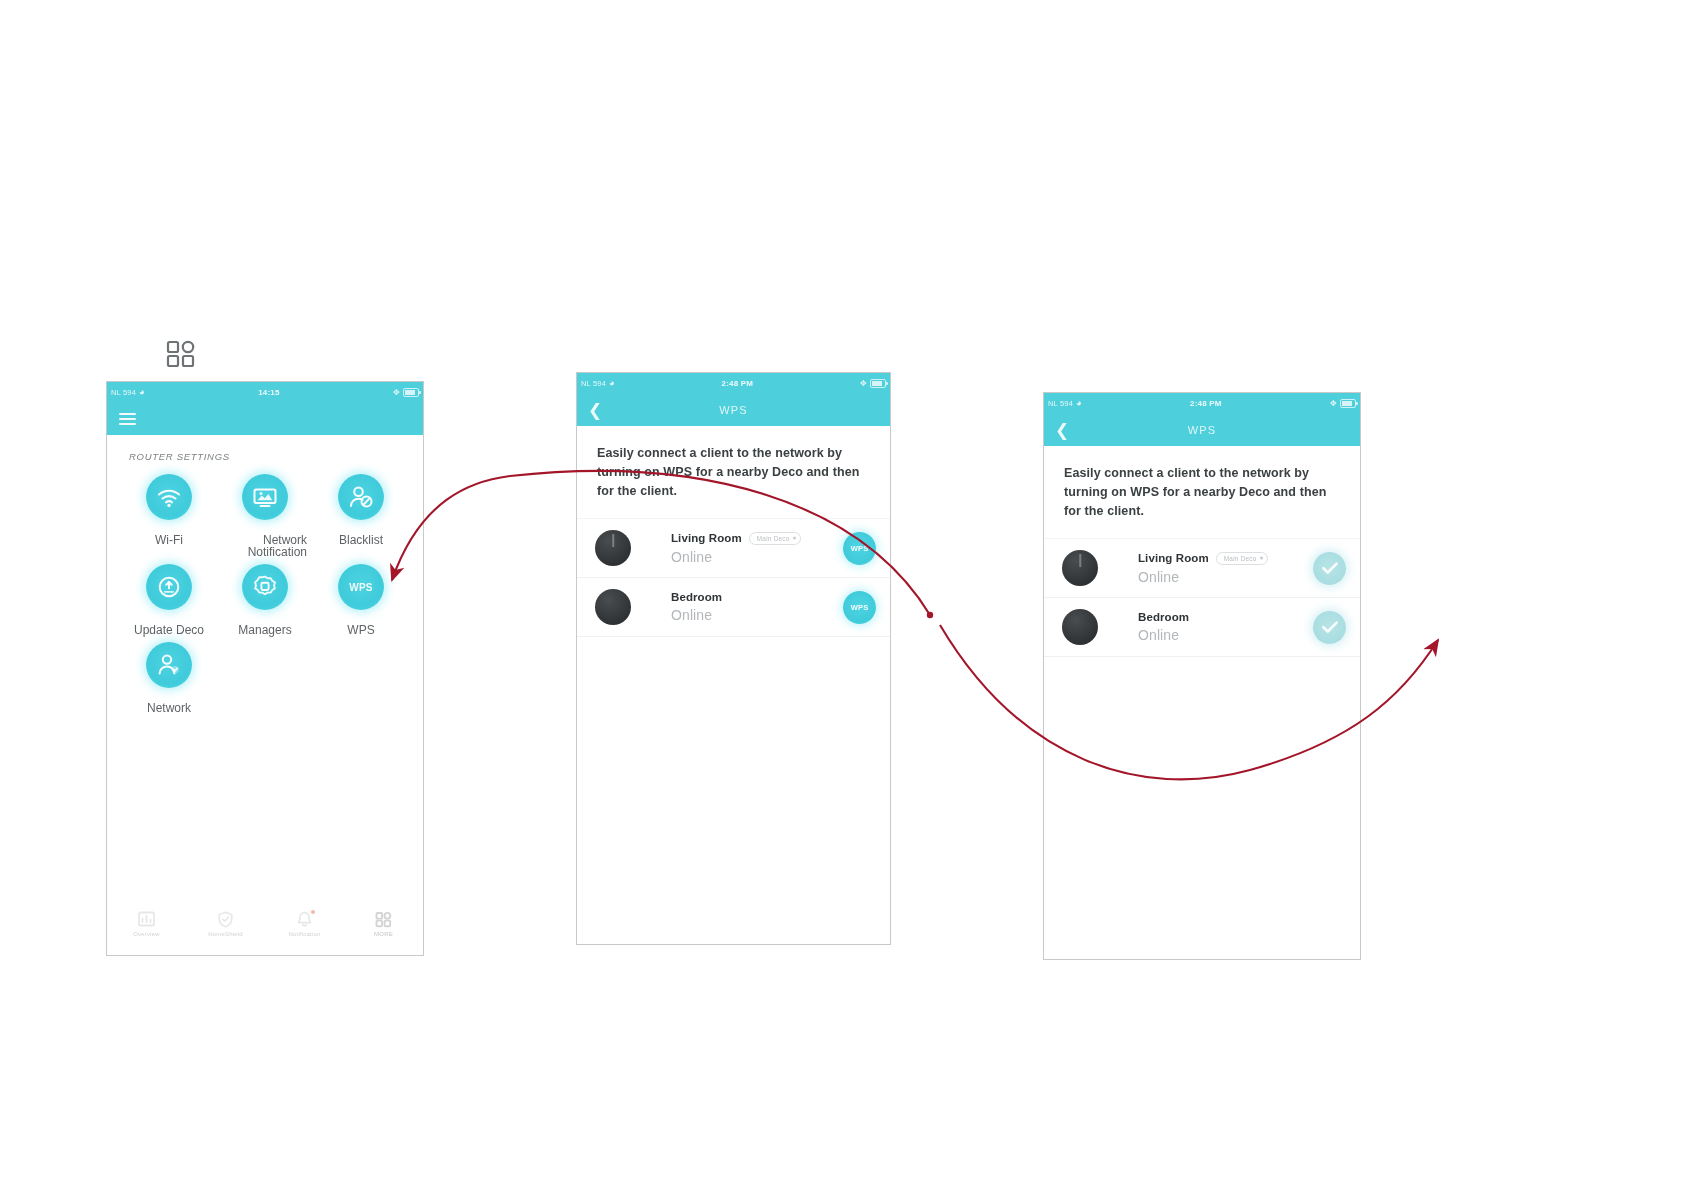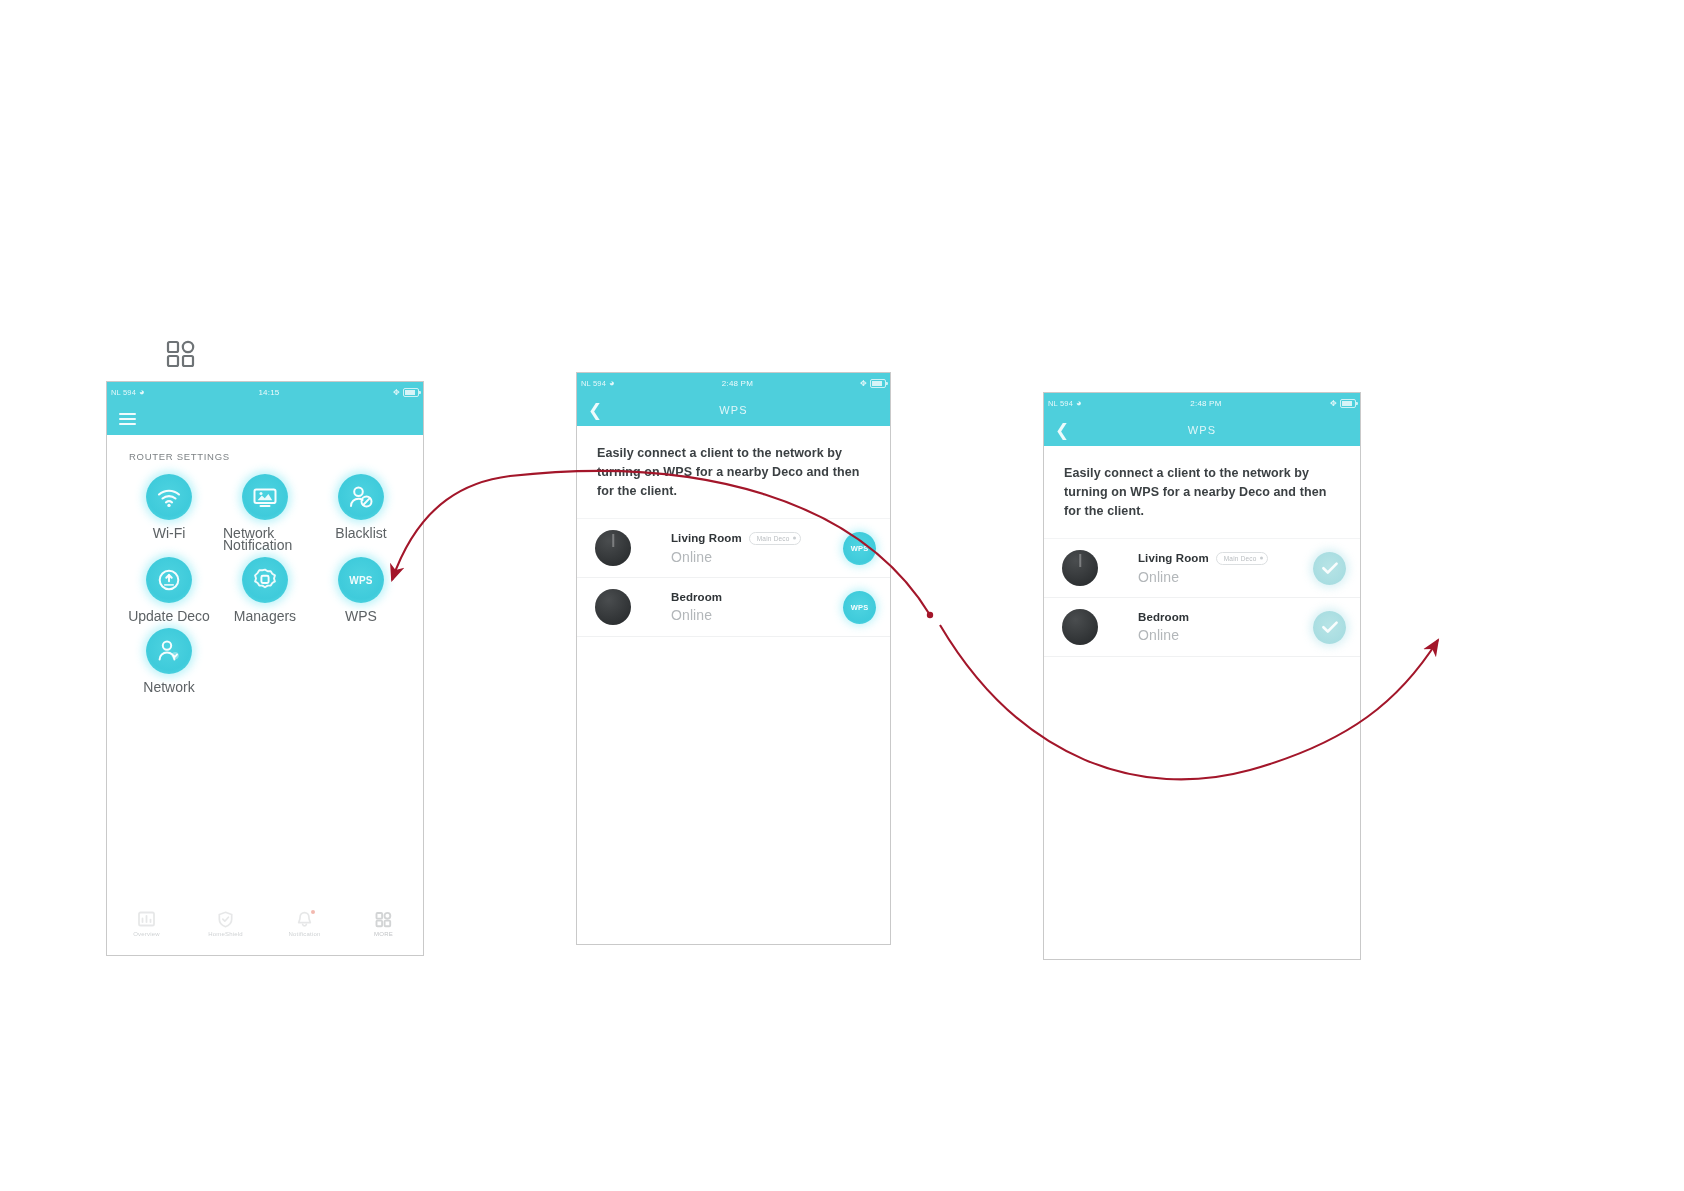--- a/index.html
+++ b/index.html
@@ -28,21 +28,21 @@
   #phone3{left:1043px;top:392px;width:318px;height:568px;}
 
   
   .statusbar{
     height:20px;background:#4ECFDC;color:#ffffff;
     display:flex;align-items:center;justify-content:space-between;
     padding:0 4px;box-sizing:border-box;
     font-size:7.5px;letter-spacing:.2px;
   }
   .statusbar .sb-left{display:flex;align-items:center;gap:3px;opacity:.85;}
-  .statusbar .sb-time{font-weight:normal;font-size:8px;opacity:.9;}
+  .statusbar .sb-time{font-weight:bold;font-size:8px;opacity:.9;}
   .statusbar .sb-right{display:flex;align-items:center;gap:3px;opacity:.85;}
   .sb-wifi{font-size:9px;line-height:1;}
   .sb-batt{
     display:inline-block;width:14px;height:7px;border:1px solid rgba(255,255,255,.85);
     border-radius:2px;position:relative;
   }
   .sb-batt:after{
     content:"";position:absolute;right:-3px;top:2px;width:2px;height:3px;
     background:rgba(255,255,255,.85);border-radius:0 1px 1px 0;
   }
@@ -65,39 +65,40 @@
   }
   .navbar .navtitle{
     width:100%;text-align:center;font-size:11px;letter-spacing:1.2px;
     color:rgba(255,255,255,.82);
   }
 
   
   .section-head{
     font-size:9.5px;color:#7d8285;letter-spacing:.7px;
     padding:16px 0 0 22px;
+    font-style:italic;
   }
   .tile-grid{
     display:grid;grid-template-columns:repeat(3,1fr);
     padding:12px 14px 0 14px;row-gap:6px;
   }
   .tile{display:flex;flex-direction:column;align-items:center;}
   .tile .bubble{
     width:46px;height:46px;border-radius:50%;
     background:radial-gradient(circle at 50% 45%, #4ED3E0 0%, #3FCBDB 62%, #5BDCE6 100%);
     box-shadow:0 0 9px 3px rgba(90,225,240,.40);
     display:flex;align-items:center;justify-content:center;
     color:#ffffff;
   }
   .tile .bubble svg{display:block;}
   .tile .bubble .wps-txt{
     font-size:10px;font-weight:bold;letter-spacing:.3px;color:rgba(255,255,255,.92);
   }
   .tile .tlabel{
-    margin-top:7px;font-size:14px;color:#5d6265;text-align:left;line-height:12px;
+    margin-top:14px;font-size:12px;color:#5d6265;text-align:right;line-height:12px;
     max-width:84px;
   }
 
   
   .tabbar{
     position:absolute;left:0;right:0;bottom:0;height:44px;
     display:flex;align-items:flex-start;padding-top:6px;
     background:#ffffff;
   }
   .tabitem{

